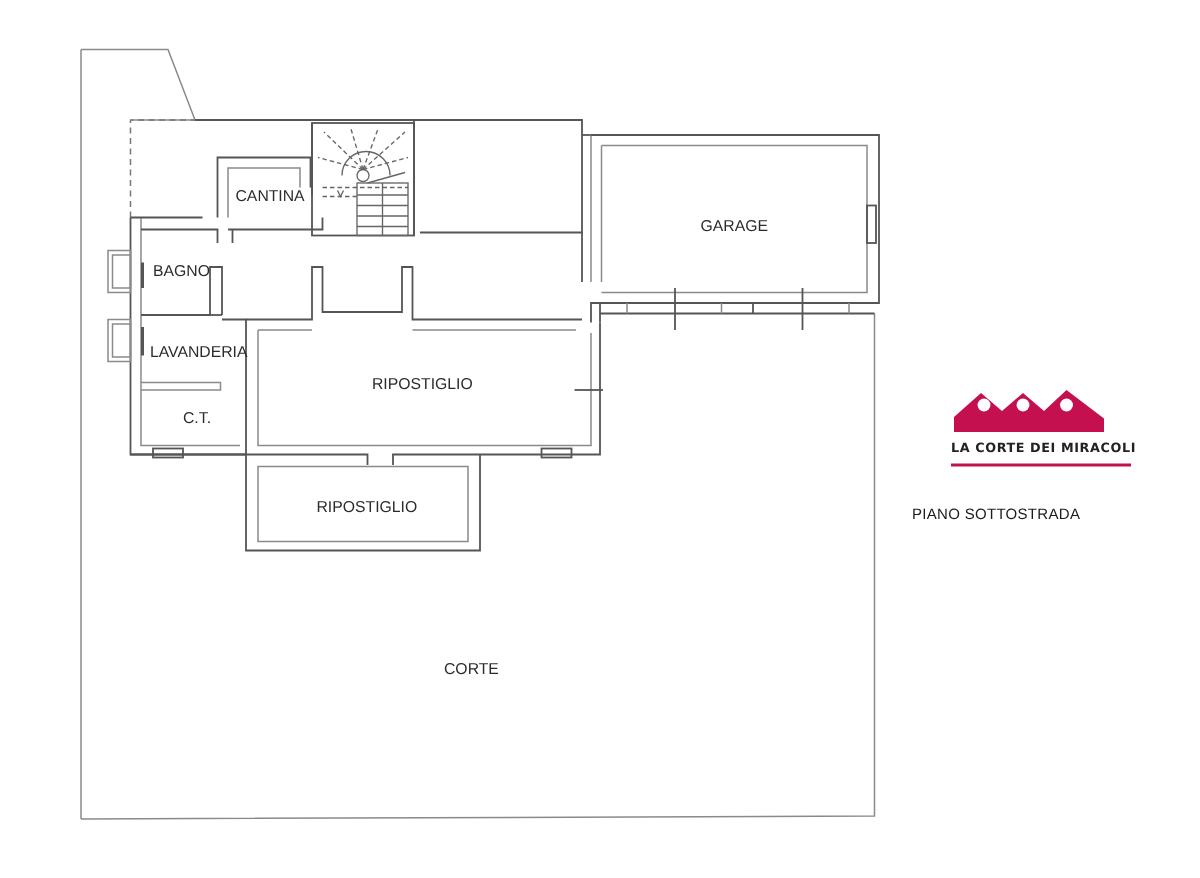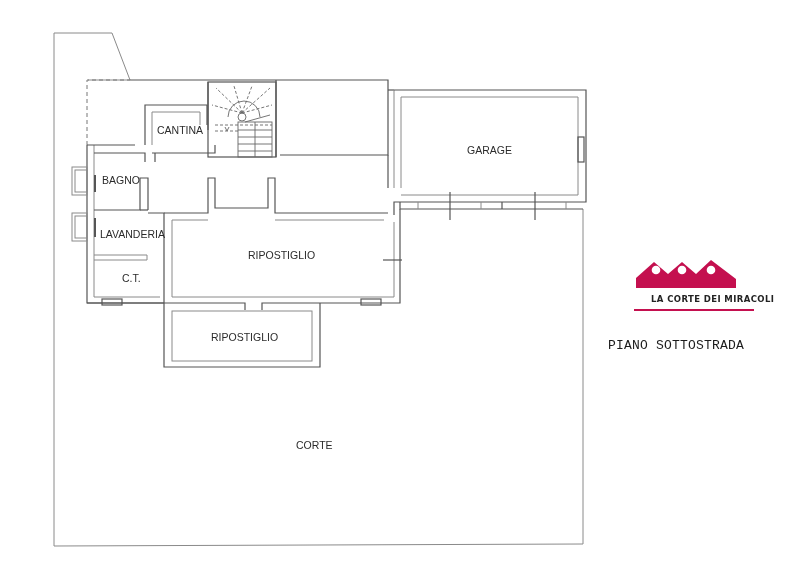--- a/index.html
+++ b/index.html
@@ -4,23 +4,23 @@
   <style>
     html, body { margin: 0; padding: 0; background: #ffffff; }
     body { width: 800px; height: 585px; position: relative; overflow: hidden; font-family: "Liberation Sans", sans-serif; }
     #plan { position: absolute; left: 0; top: 0; width: 800px; height: 585px; }
     .wall { fill: none; stroke: #555555; stroke-width: 1.2; }
     .wall-light { fill: none; stroke: #8a8a8a; stroke-width: 1; }
     .dash { fill: none; stroke: #777777; stroke-width: 1; stroke-dasharray: 4 3; }
     .stair { fill: none; stroke: #666666; stroke-width: 0.9; }
     .room-label { font-family: "Liberation Sans", sans-serif; font-size: 10.5px; fill: #2b2b2b; }
     .logo { position: absolute; left: 634px; top: 256px; width: 120px; height: 56px; }
-    .logo-text { position: absolute; left: 634px; top: 294px; width: 120px; font-size: 8.5px; font-weight: bold; letter-spacing: 0.4px; color: #222; font-family: "DejaVu Sans", sans-serif; text-align: center; white-space: nowrap; margin-left: 17px; }
+    .logo-text { position: absolute; left: 634px; top: 294px; width: 120px; font-size: 8.5px; font-weight: bold; letter-spacing: 0.4px; color: #222; font-family: "DejaVu Sans", sans-serif; text-align: center; white-space: nowrap; }
     .logo-line { position: absolute; left: 634px; top: 309px; width: 120px; height: 2px; }
-    .floor-title { position: absolute; left: 608px; top: 338px; font-size: 13px; color: #1c1c1c; font-family: Liberation Mono, monospace; letter-spacing: 0.2px; white-space: nowrap; }
+    .floor-title { position: absolute; left: 608px; top: 338px; font-size: 10px; color: #1c1c1c; font-family: Liberation Sans, sans-serif; letter-spacing: 0.2px; white-space: nowrap; }
   </style>
 </head>
 <body>
 
 <svg id="plan" viewBox="0 0 800 585" xmlns="http://www.w3.org/2000/svg">
 
   <g>
     <polyline class="wall-light" points="54,33 112,33 130,80 88,80"></polyline>
     <line class="wall-light" x1="54" y1="33" x2="54" y2="546"></line>
     <polyline class="wall-light" points="54,546 583,544 583,209"></polyline>

